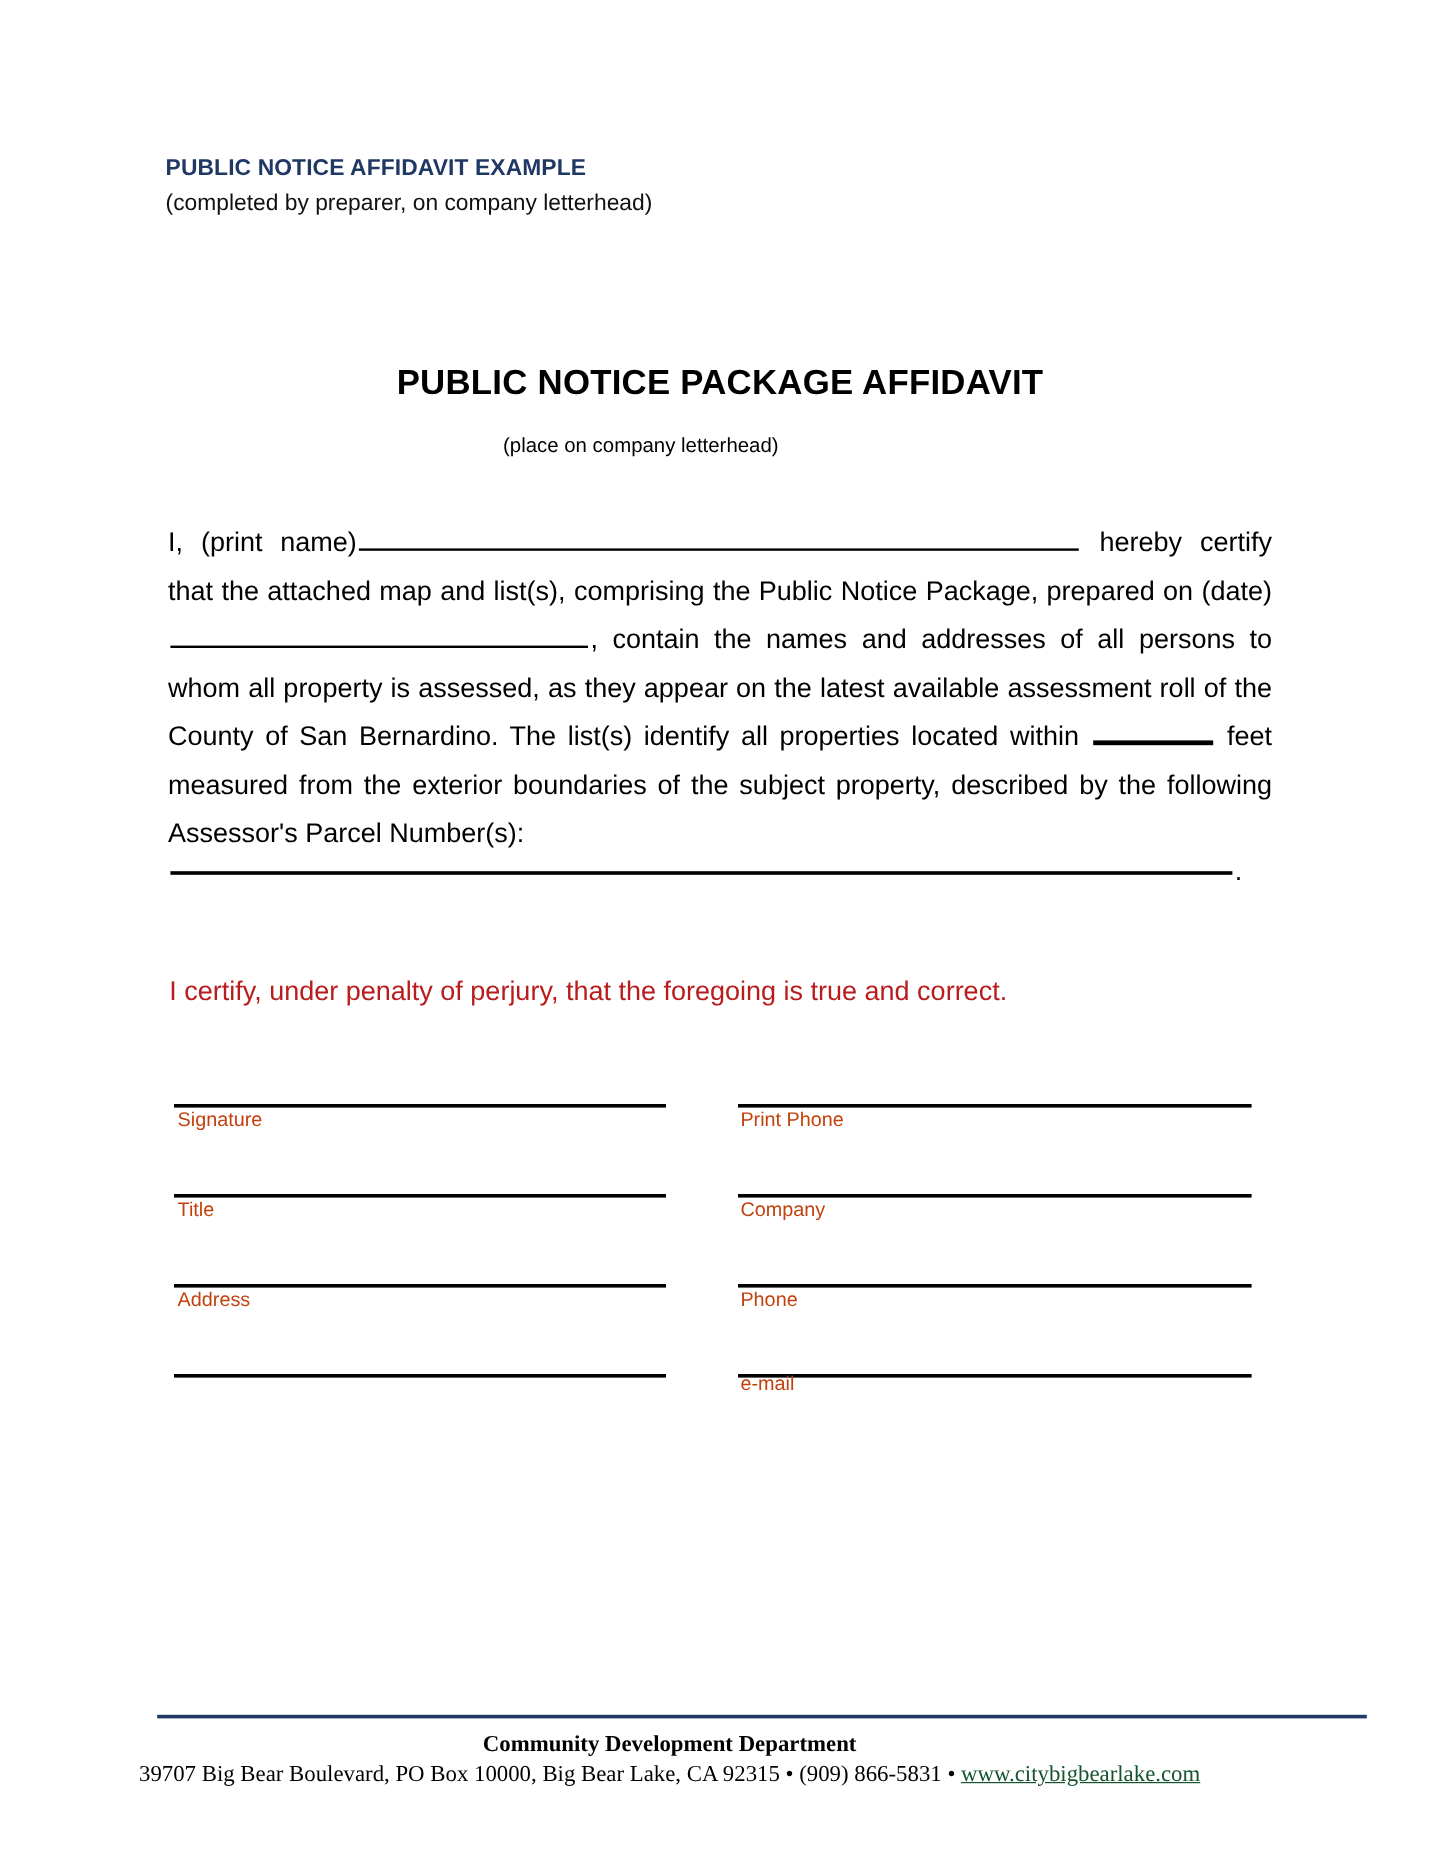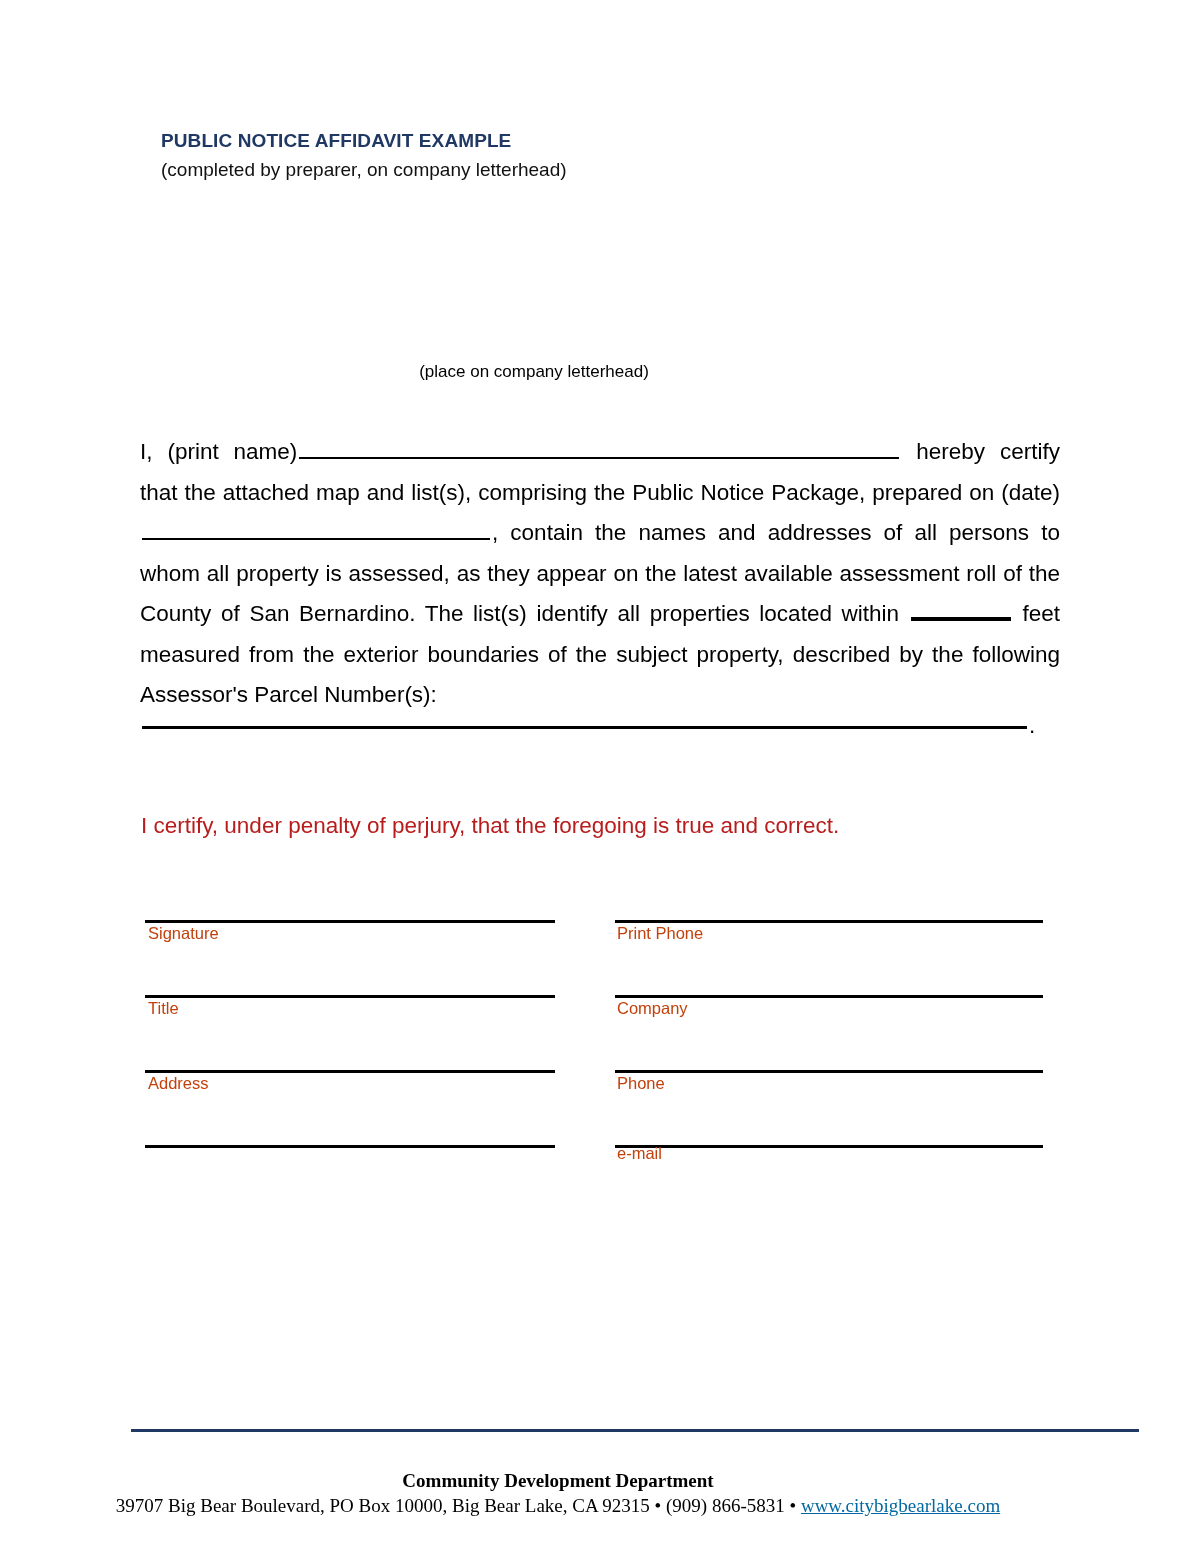--- a/index.html
+++ b/index.html
@@ -20,21 +20,20 @@
     overflow: hidden;
     box-sizing: border-box;
   }
 
   
   .doc-header {
     position: absolute;
     left: 138px;
     top: 128px;
     width: 900px;
-    margin-left: 23px;
   }
   .doc-header-title {
     font-family: "Liberation Sans", sans-serif;
     font-weight: bold;
     font-size: 19px;
     letter-spacing: 0.1px;
     color: #1F3864;
     line-height: 26px;
     margin: 0;
   }
@@ -166,47 +165,47 @@
     height: 0;
   }
   .footer {
     position: absolute;
     left: 0;
     top: 1441px;
     width: 1116px;
     text-align: center;
     font-family: "Liberation Serif", serif;
     color: #000000;
-    margin-top: 27px;
   }
   .footer-org {
     font-weight: bold;
     font-size: 19px;
     line-height: 25px;
   }
   .footer-addr {
     font-size: 19px;
     line-height: 26px;
     white-space: nowrap;
   }
   .footer-link {
-    color: #0369a1;
+    color: #14532d;
     text-decoration: underline;
   }
 </style>
 </head>
 <body>
 
 <div class="page">
 
   <div class="doc-header">
     <div class="doc-header-title">PUBLIC NOTICE AFFIDAVIT EXAMPLE</div>
     <div class="doc-header-sub">(completed by preparer, on company letterhead)</div>
   </div>
 
+  <div class="main-title">PUBLIC NOTICE PACKAGE AFFIDAVIT</div>
   <div class="main-subtitle">(place on company letterhead)</div>
 
   <div class="body-block">
     <p><span>I, (print name)</span><span class="blank-inline blank-name"></span> <span>hereby certify that the attached map and list(s), comprising the Public Notice Package, prepared on (date)</span> <span class="blank-inline blank-date"></span><span>, contain the names and addresses of all persons to whom all property is assessed, as they appear on the latest available assessment roll of the County of San Bernardino. The list(s) identify all properties located within</span> <span class="blank-inline blank-feet"></span> <span>feet measured from the exterior boundaries of the subject property, described by the following Assessor's Parcel Number(s):</span></p>
   </div>
 
   <div class="apn-line"></div>
   <div class="apn-period">.</div>
 
   <div class="certify-line">I certify, under penalty of perjury, that the foregoing is true and correct.</div>

